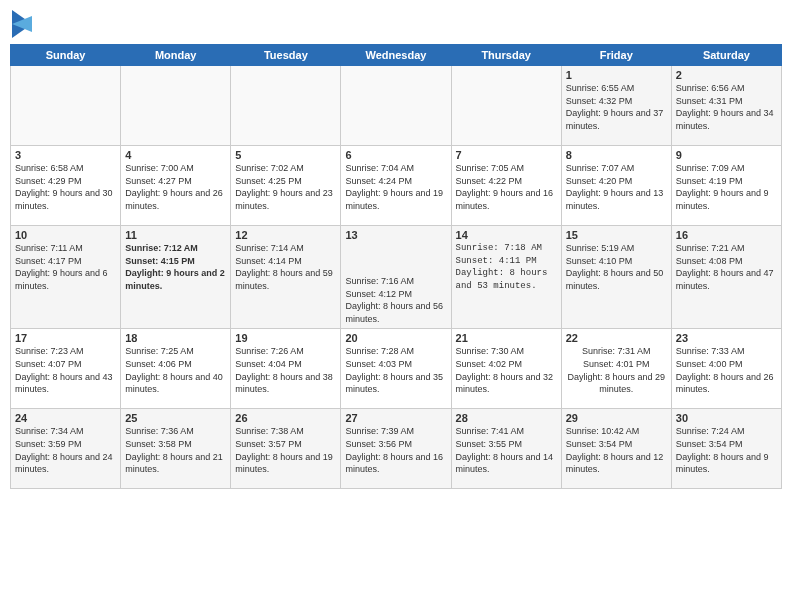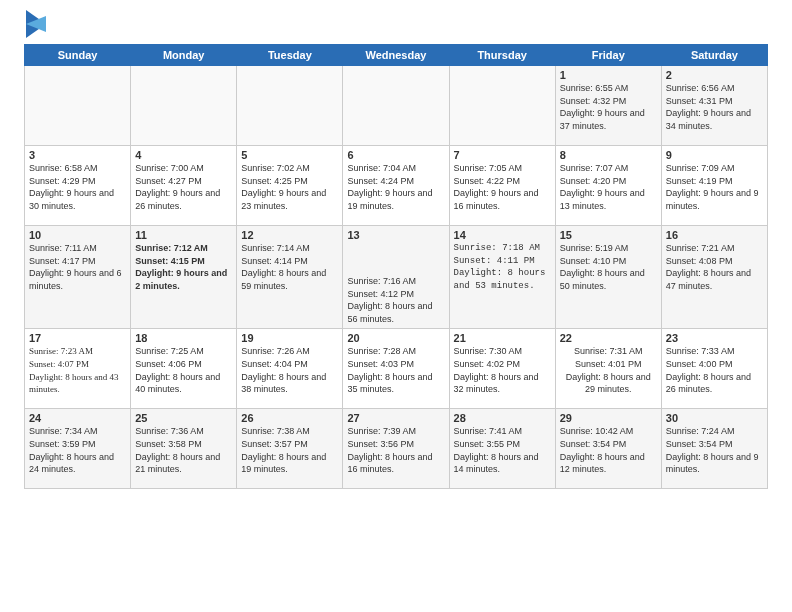--- a/index.html
+++ b/index.html
@@ -6,21 +6,21 @@
     body {
       font-family: Arial, sans-serif;
       background: #fff;
       width: 792px;
       height: 612px;
       overflow: hidden;
     }
     .page {
       width: 792px;
       height: 612px;
-      padding: 10px 24px;
+      padding: 10px 10px;
     }
     .header-area {
       display: flex;
       justify-content: space-between;
       align-items: flex-start;
       margin-bottom: 6px;
     }
     .logo {
       display: flex;
       align-items: center;
@@ -241,21 +241,21 @@
           <td>
             <span class="day-num">16</span>
             <div class="day-info" style="white-space: pre-line;">Sunrise: 7:21 AM
 Sunset: 4:08 PM
 Daylight: 8 hours and 47 minutes.</div>
           </td>
         </tr>
         <tr>
           <td>
             <span class="day-num">17</span>
-            <div class="day-info" style="white-space: pre-line; font-family: Liberation Serif, serif;">Sunrise: 7:23 AM
+            <div class="day-info" style="white-space: pre-line;">Sunrise: 7:23 AM
 Sunset: 4:07 PM
 Daylight: 8 hours and 43 minutes.</div>
           </td>
           <td>
             <span class="day-num">18</span>
             <div class="day-info" style="white-space: pre-line;">Sunrise: 7:25 AM
 Sunset: 4:06 PM
 Daylight: 8 hours and 40 minutes.</div>
           </td>
           <td>

